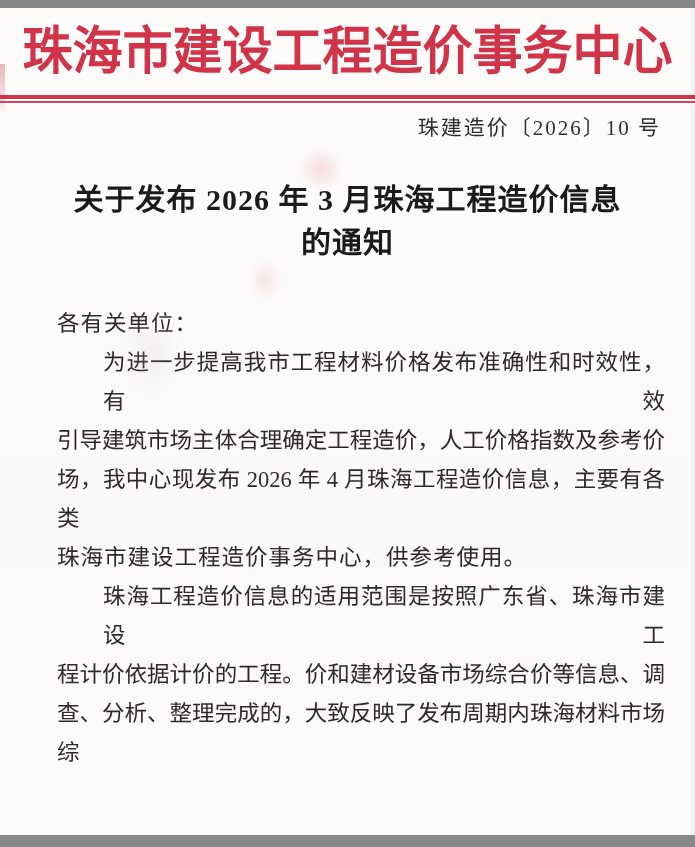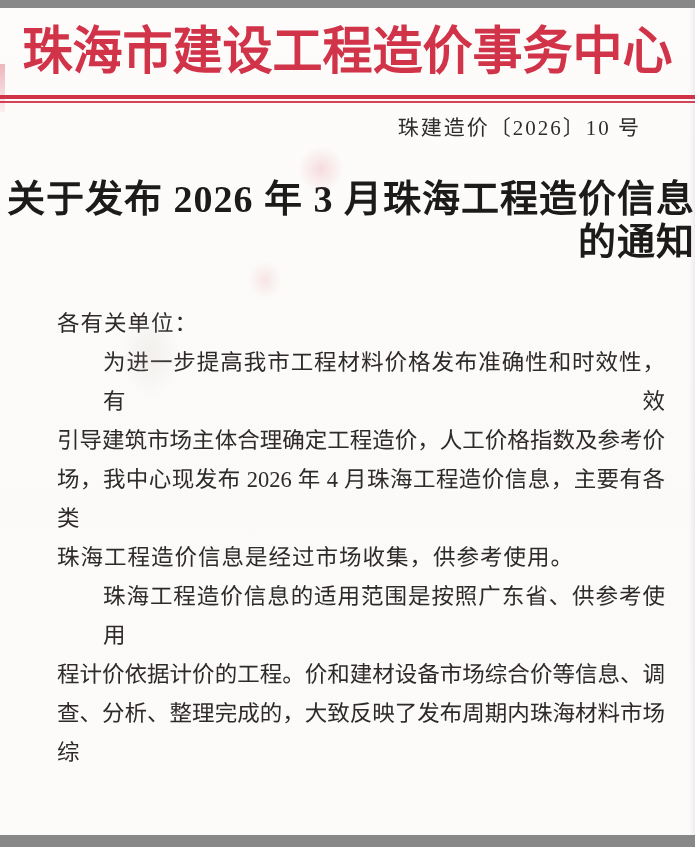--- a/index.html
+++ b/index.html
@@ -31,31 +31,31 @@
     letter-spacing:0px;
     color:var(--accent);
     white-space:nowrap;
     transform:scaleY(1.04);
   }
   .red-rule{margin-top:13px;}
   .red-rule .thick{height:4px;background:var(--accent);}
   .red-rule .thin{height:2px;background:var(--accent);margin-top:2px;opacity:.92;}
   .doc-number{
     margin-top:8px;
-    padding-right:54px;
+    padding-right:34px;
     text-align:right;
     font-size:21px;
     letter-spacing:2px;
     color:#2f2c2c;
   }
   
   .notice-title{
     margin-top:37px;
-    text-align:right;
-    font-size:38px;
+    text-align:center;
+    font-size:30px;
     font-weight:700;
     line-height:43px;
     letter-spacing:1px;
     color:#1d1a1a;
   }
   
   .body-text{
     margin-top:40px;
     padding:0 30px 0 57px;
     font-size:22.5px;
@@ -114,23 +114,23 @@
     <div>关于发布 2026 年 3 月珠海工程造价信息</div>
     <div>的通知</div>
   </div>
 
   <div class="body-text">
     <div class="line">各有关单位：</div>
 
     <div class="line j indent">为进一步提高我市工程材料价格发布准确性和时效性，有效</div>
     <div class="line j">引导建筑市场主体合理确定工程造价，人工价格指数及参考价</div>
     <div class="line j">场，我中心现发布 2026 年 4 月珠海工程造价信息，主要有各类</div>
-    <div class="line">珠海工程造价信息是经过市场收集，供参考使用。</div>
+    <div class="line">珠海市建设工程造价事务中心，供参考使用。</div>
 
-    <div class="line j indent">珠海工程造价信息的适用范围是按照广东省、供参考使用</div>
+    <div class="line j indent">珠海工程造价信息的适用范围是按照广东省、珠海市建设工</div>
     <div class="line j">程计价依据计价的工程。价和建材设备市场综合价等信息、调</div>
     <div class="line j">查、分析、整理完成的，大致反映了发布周期内珠海材料市场综</div>
 
   </div>
 
   <div class="artifact smudge-1"></div>
   <div class="artifact smudge-2"></div>
   <div class="artifact smudge-3"></div>
   <div class="artifact edge-shade"></div>
   <div class="artifact red-sliver"></div>

